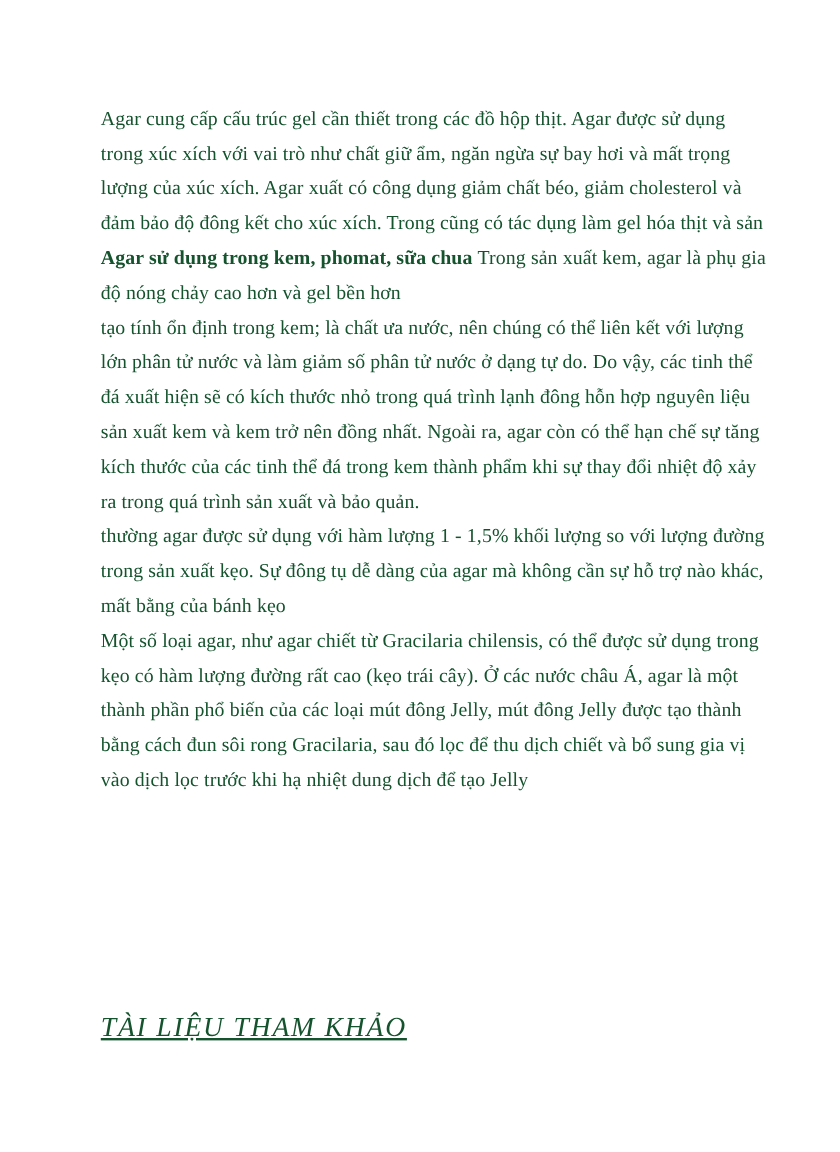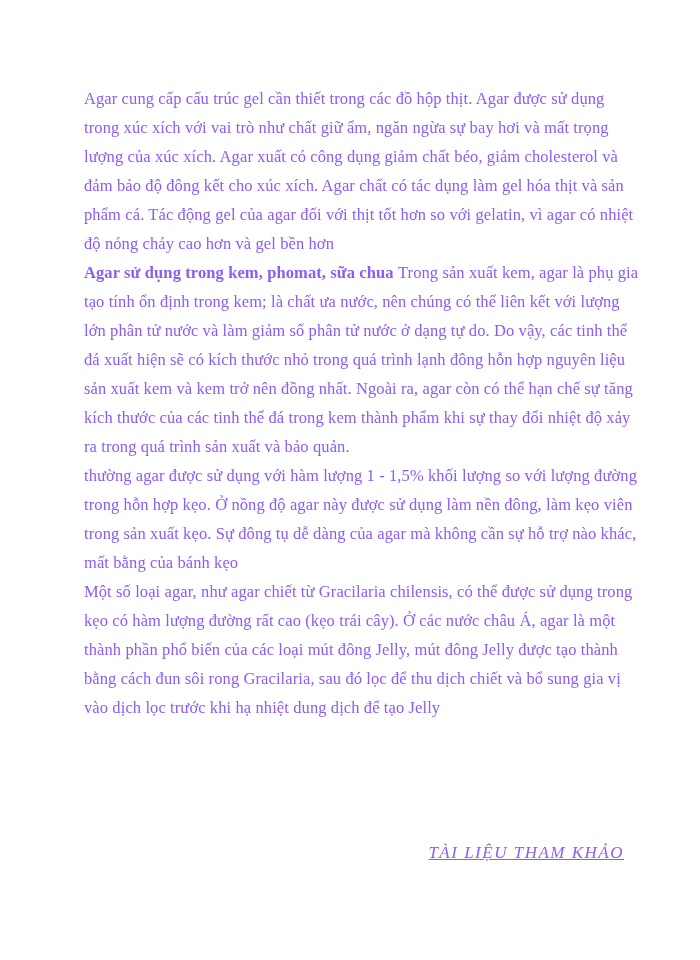--- a/index.html
+++ b/index.html
@@ -6,21 +6,21 @@
     margin: 0;
     padding: 0;
     background: #ffffff;
   }
   .page {
     position: relative;
     width: 700px;
     height: 960px;
     background: #ffffff;
     font-family: "Liberation Serif", "DejaVu Serif", serif;
-    color: #8b5cf6;
+    color: #14532d;
     overflow: hidden;
   }
   .text-block {
     position: absolute;
     left: 84px;
     top: 84px;
     width: 540px;
   }
   .line {
     font-size: 16.5px;
@@ -29,47 +29,45 @@
     letter-spacing: 0.1px;
   }
   .line .bold {
     font-weight: bold;
   }
   .reference-heading {
     position: absolute;
     top: 843px;
     left: 84px;
     width: 540px;
-    text-align: right;
-    font-size: 17px;
+    text-align: left;
+    font-size: 23px;
     font-style: italic;
     letter-spacing: 1.5px;
     text-decoration: underline;
   }
 </style>
 </head>
 <body>
 
 <div class="page">
   <div class="text-block">
       <div class="line"><span>Agar cung cấp cấu trúc gel cần thiết trong các đồ hộp thịt. Agar được sử dụng</span></div>
       <div class="line"><span>trong xúc xích với vai trò như chất giữ ẩm, ngăn ngừa sự bay hơi và mất trọng</span></div>
       <div class="line"><span>lượng của xúc xích. Agar xuất có công dụng giảm chất béo, giảm cholesterol và</span></div>
-      <div class="line"><span>đảm bảo độ đông kết cho xúc xích. Agar chất có tác dụng làm gel hóa thịt và sản</span></div>
-      <div class="line"><span>phẩm cá. Tác động gel của agar đối với thịt tốt hơn so với gelatin, vì agar có nhiệt</span></div>
+      <div class="line"><span>đảm bảo độ đông kết cho xúc xích. Trong cũng có tác dụng làm gel hóa thịt và sản</span></div>
+      <div class="line"><span class="bold">Agar sử dụng trong kem, phomat, sữa chua </span><span>Trong sản xuất kem, agar là phụ gia</span></div>
       <div class="line"><span>độ nóng chảy cao hơn và gel bền hơn</span></div>
-      <div class="line"><span class="bold">Agar sử dụng trong kem, phomat, sữa chua </span><span>Trong sản xuất kem, agar là phụ gia</span></div>
       <div class="line"><span>tạo tính ổn định trong kem; là chất ưa nước, nên chúng có thể liên kết với lượng</span></div>
       <div class="line"><span>lớn phân tử nước và làm giảm số phân tử nước ở dạng tự do. Do vậy, các tinh thể</span></div>
       <div class="line"><span>đá xuất hiện sẽ có kích thước nhỏ trong quá trình lạnh đông hỗn hợp nguyên liệu</span></div>
       <div class="line"><span>sản xuất kem và kem trở nên đồng nhất. Ngoài ra, agar còn có thể hạn chế sự tăng</span></div>
       <div class="line"><span>kích thước của các tinh thể đá trong kem thành phẩm khi sự thay đổi nhiệt độ xảy</span></div>
       <div class="line"><span>ra trong quá trình sản xuất và bảo quản.</span></div>
       <div class="line"><span>thường agar được sử dụng với hàm lượng 1 - 1,5% khối lượng so với lượng đường</span></div>
-      <div class="line"><span>trong hỗn hợp kẹo. Ở nồng độ agar này được sử dụng làm nền đông, làm kẹo viên</span></div>
       <div class="line"><span>trong sản xuất kẹo. Sự đông tụ dễ dàng của agar mà không cần sự hỗ trợ nào khác,</span></div>
       <div class="line"><span>mất bằng của bánh kẹo</span></div>
       <div class="line"><span>Một số loại agar, như agar chiết từ Gracilaria chilensis, có thể được sử dụng trong</span></div>
       <div class="line"><span>kẹo có hàm lượng đường rất cao (kẹo trái cây). Ở các nước châu Á, agar là một</span></div>
       <div class="line"><span>thành phần phổ biến của các loại mút đông Jelly, mút đông Jelly được tạo thành</span></div>
       <div class="line"><span>bằng cách đun sôi rong Gracilaria, sau đó lọc để thu dịch chiết và bổ sung gia vị</span></div>
       <div class="line"><span>vào dịch lọc trước khi hạ nhiệt dung dịch để tạo Jelly</span></div>
     </div>
   <div class="reference-heading">TÀI LIỆU THAM KHẢO</div>
 </div>

